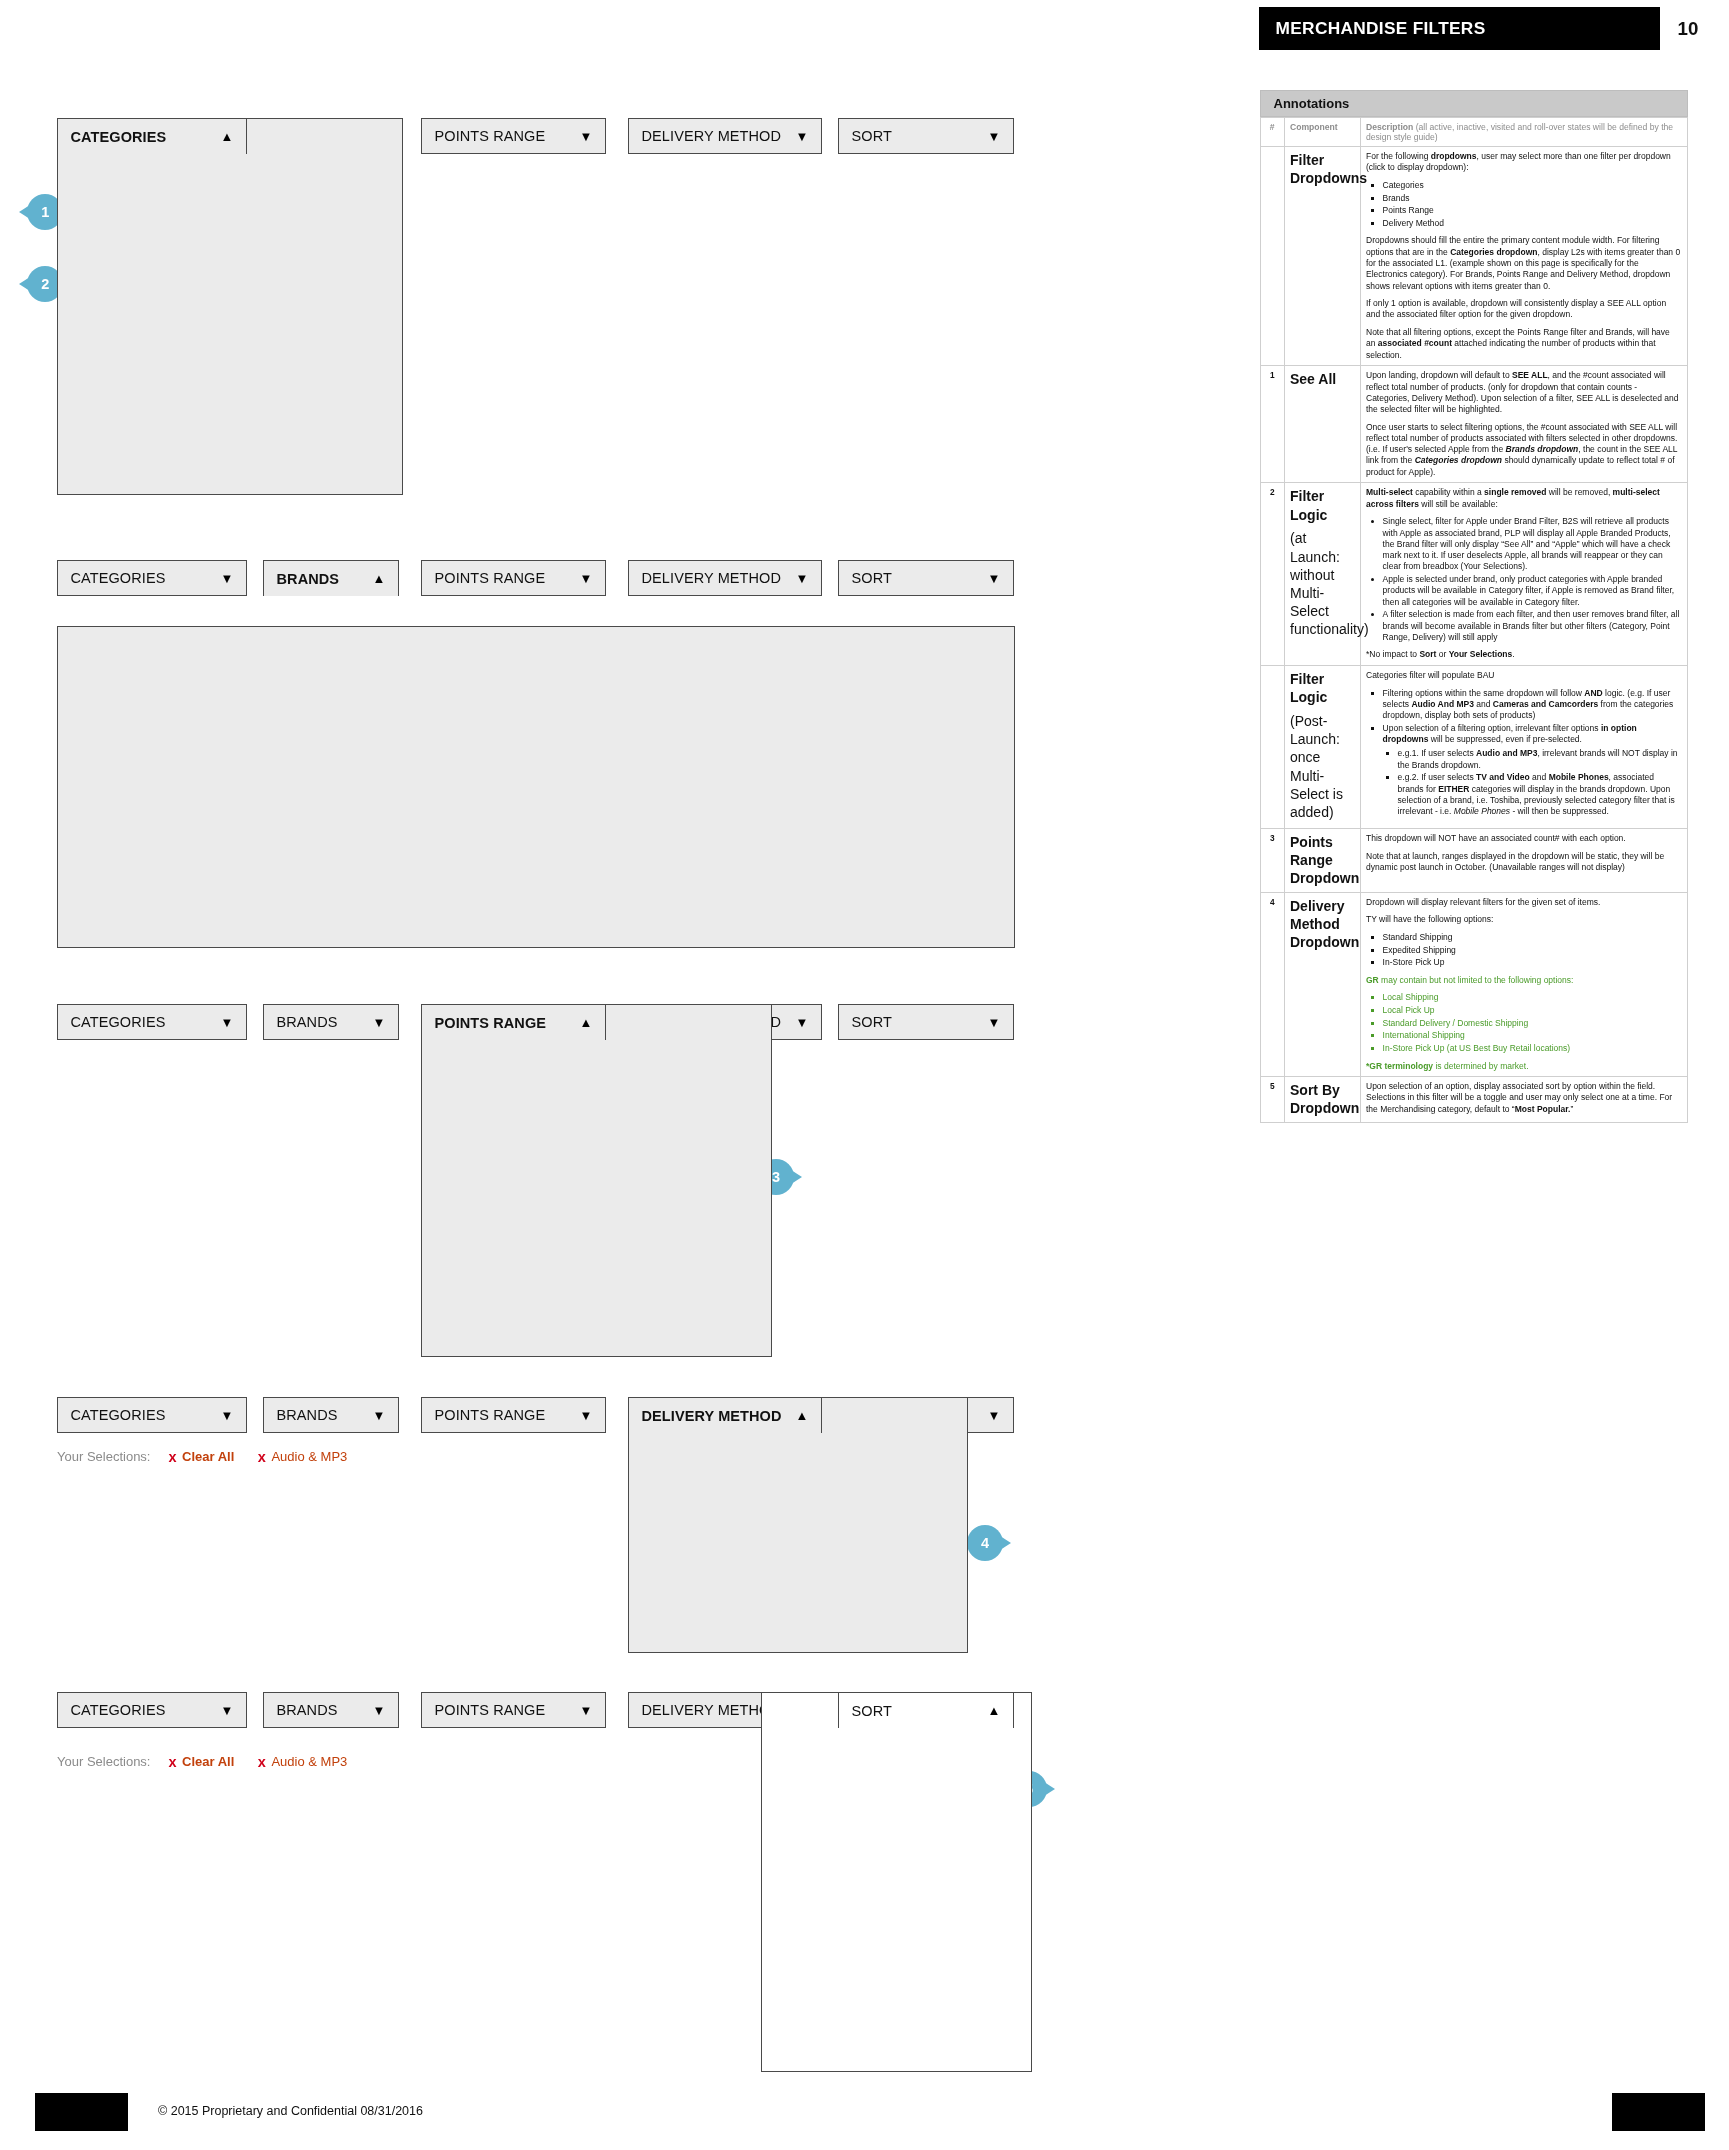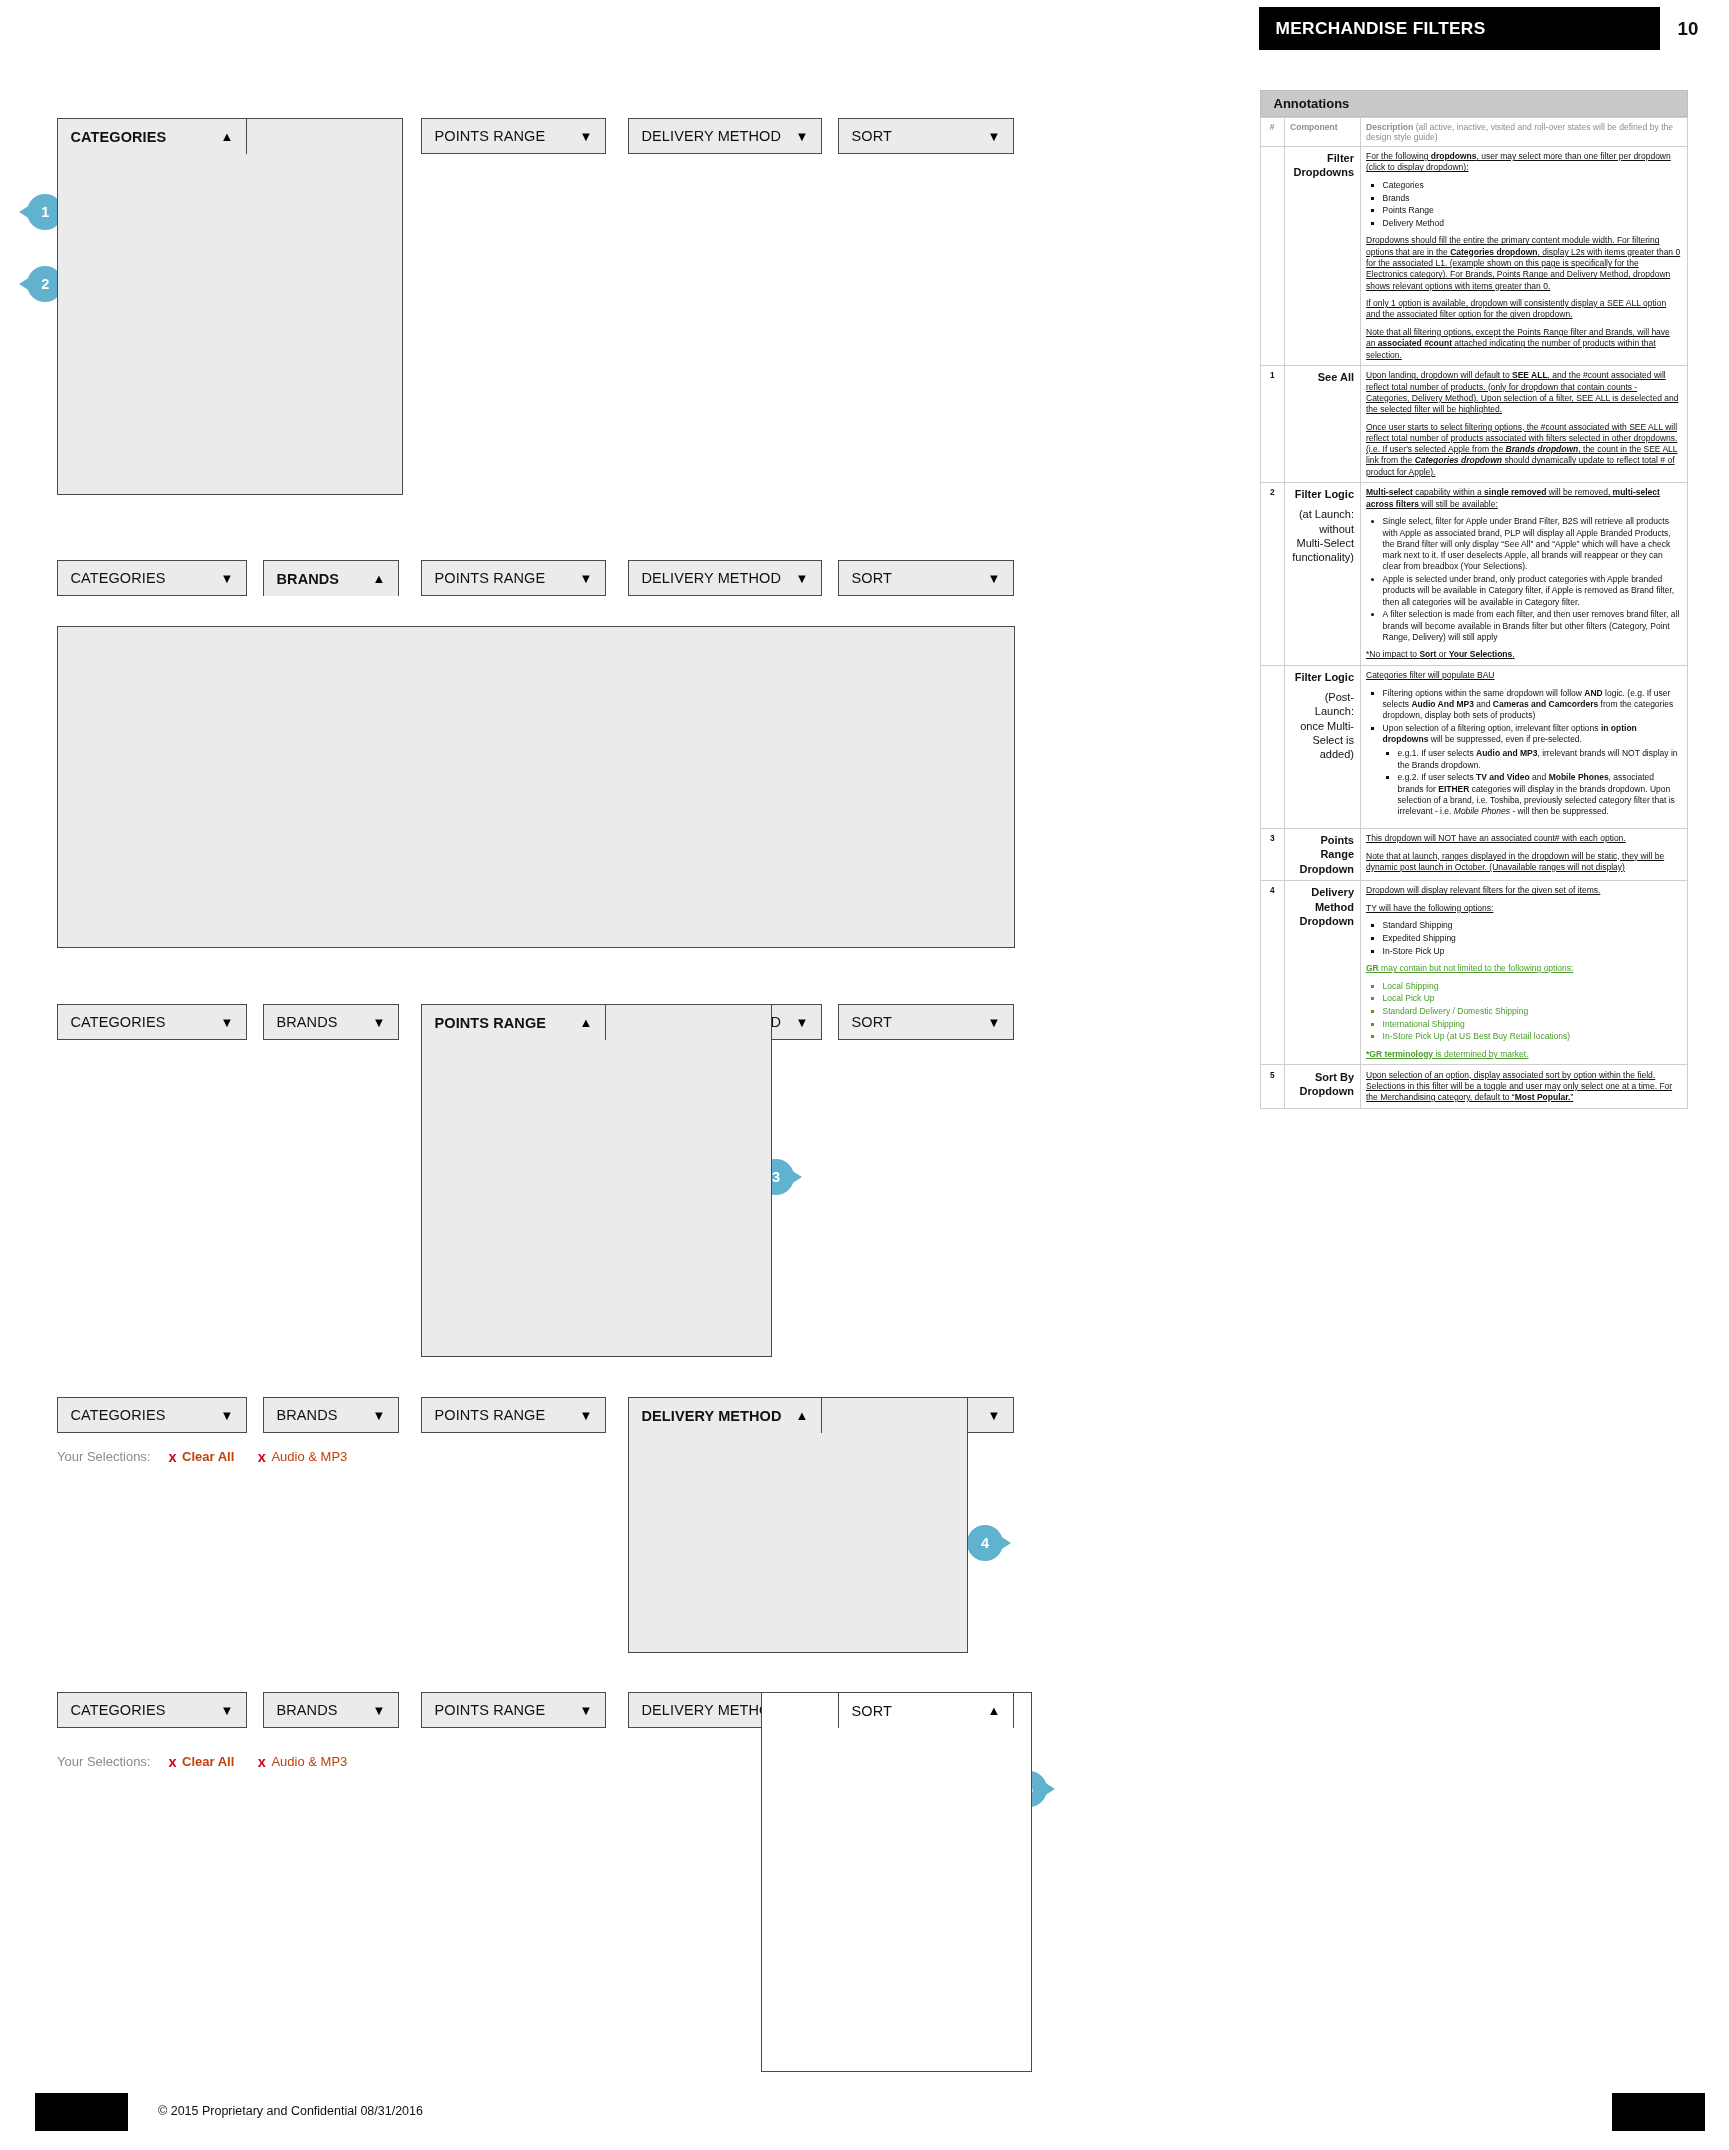--- a/index.html
+++ b/index.html
@@ -147,24 +147,24 @@
   th.c-num, td.c-num { width:23.5px; text-align:center; }
   th.c-comp, td.c-comp { width:76px; }
   th.c-desc, td.c-desc { width:auto; }
   th.c-num, th.c-comp, th.c-desc {
     color:#8d8d8d; font-size:8.6px; font-weight:bold; text-align:left;
     vertical-align:middle;
   }
   th.c-num { text-align:center; }
   th.c-desc .sub { font-weight:normal; }
   td.c-num { font-size:8.3px; font-weight:bold; color:#111; vertical-align:middle; }
-  td.c-comp { font-size:11px; font-weight:bold; color:#111; vertical-align:middle; line-height:1.3;text-align:right; }
+  td.c-comp { font-size:14px; font-weight:bold; color:#111; vertical-align:middle; line-height:1.3; }
   td.c-comp .sub { font-weight:normal; display:block; margin-top:5.5px; }
   td.c-desc { font-size:8.5px; color:#111; line-height:1.33; }
-  td.c-desc p { margin:0 0 6.2px 0;text-decoration:underline; }
+  td.c-desc p { margin:0 0 6.2px 0; }
   td.c-desc p:last-child { margin-bottom:0; }
   td.c-desc ul {
     margin:0 0 6.2px 0; padding-left:16.6px; list-style-type:square;
   }
   td.c-desc ul ul { margin:2.8px 0 0 0; padding-left:15px; }
   td.c-desc ul.disc { list-style-type:disc; }
   td.c-desc li { margin-bottom:1.4px; line-height:1.33; }
   .gr { color:#4a9b29; }
   .gr b { color:#4a9b29; }
   b { font-weight:bold; }

